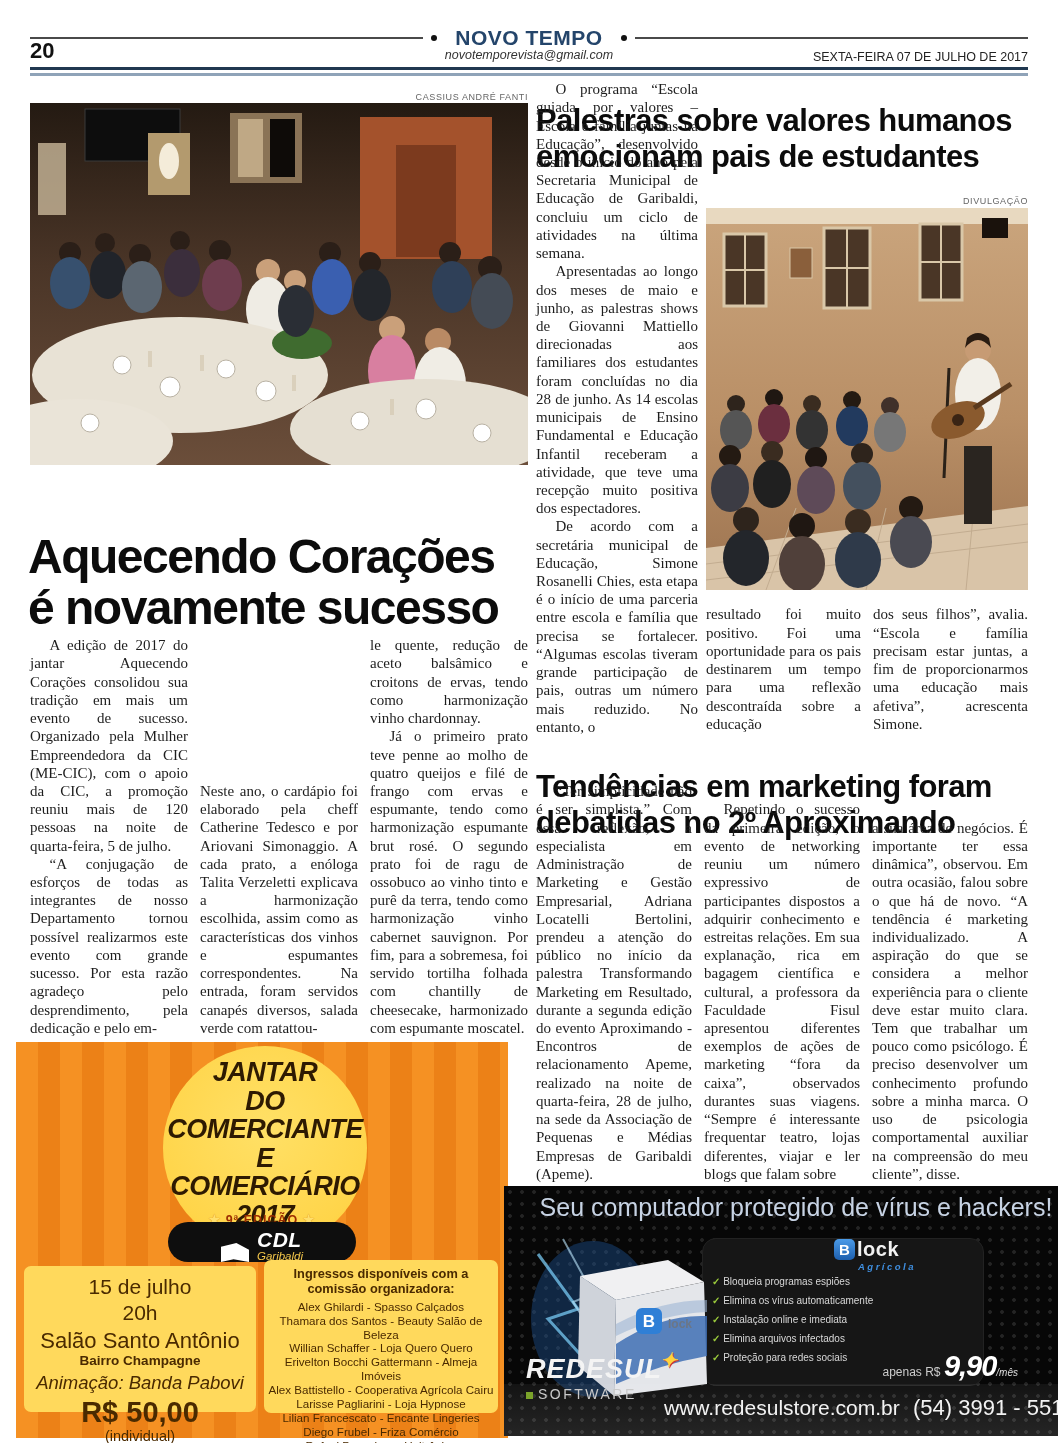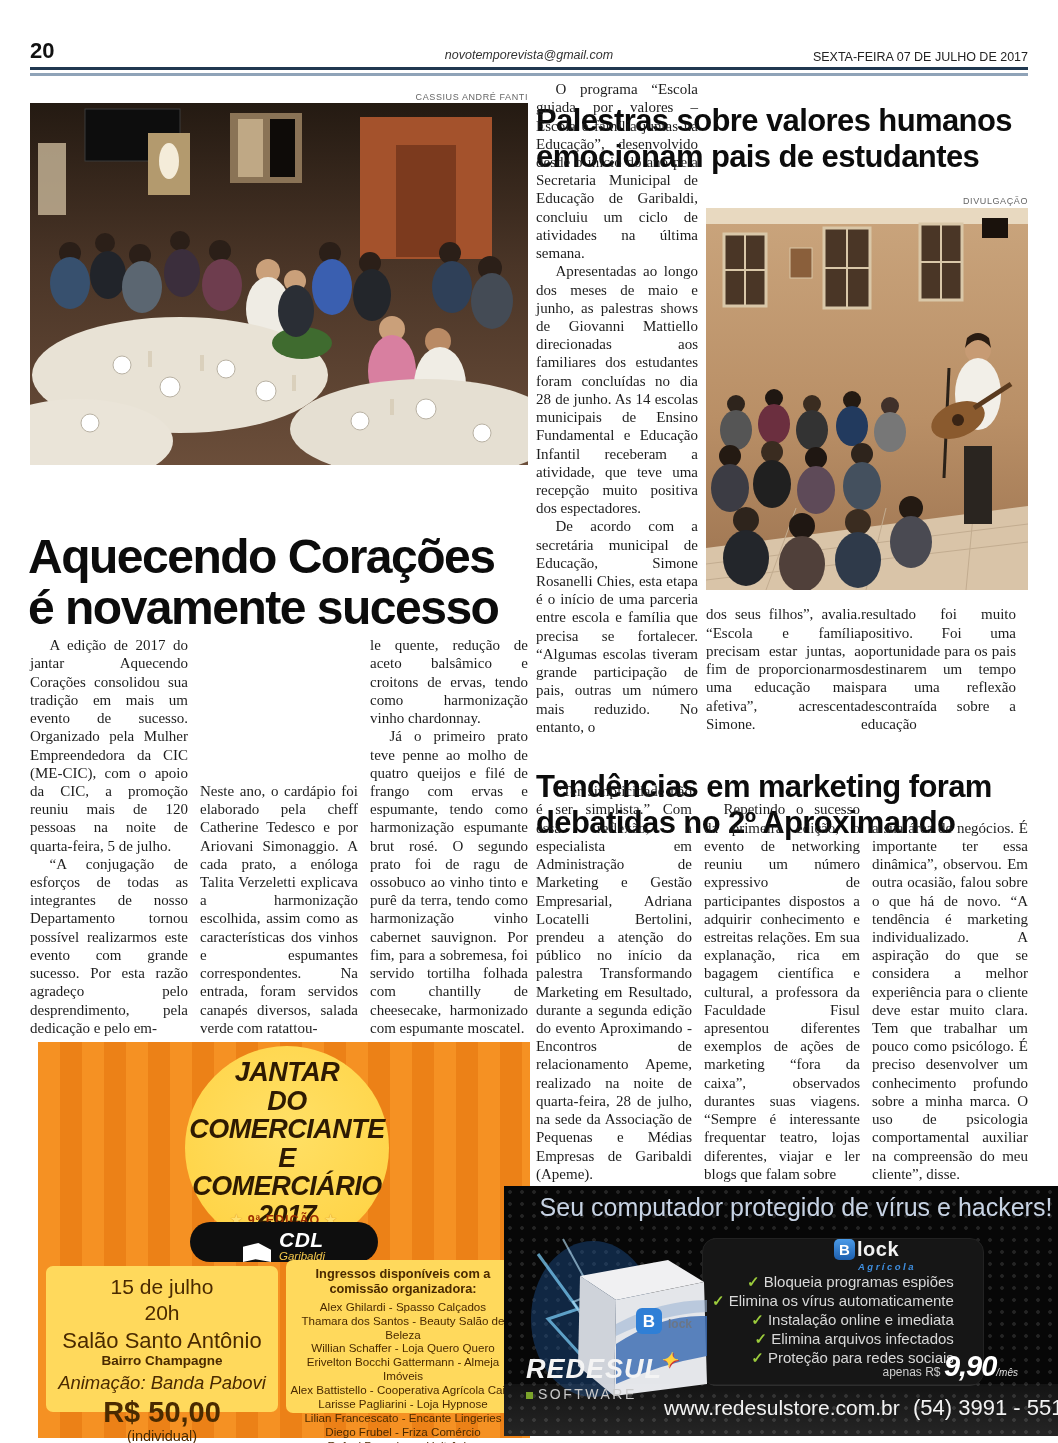--- a/index.html
+++ b/index.html
@@ -26,21 +26,21 @@
   .headline-xl { position:absolute; left:28px; top:531px; width:502px; font-size:48px; font-weight:bold; letter-spacing:-1.5px; line-height:1.07; color:#0c0c0c; }
   .headline-lg { position:absolute; width:494px; font-size:31px; font-weight:bold; letter-spacing:-0.6px; line-height:1.15; color:#0c0c0c; }
 
   
   .cols { position:absolute; display:flex;align-items:flex-end; }
   .col { font-family:"Liberation Serif", serif; font-size:15px; line-height:1.215; text-align:justify; color:#1d1d1d; hyphens:auto; }
   .col .para { text-indent:1.3em; }
   .col.cont .para:first-child { text-indent:0; }
 
   
-  .ad-jantar { position:absolute; left:38px; top:1042px; width:492px; height:396px;
+  .ad-jantar { position:absolute; left:16px; top:1042px; width:492px; height:396px;
     background:repeating-linear-gradient(90deg,#f59123 0 22px,#ec8117 22px 44px); }
   .aj-circle { position:absolute; left:147px; top:4px; width:204px; height:204px; border-radius:50%;
     background:radial-gradient(circle at 50% 40%, #ffe066 0%, #ffd54a 70%, #fbc92e 100%); text-align:center; padding-top:12px; }
   .aj-title { font-size:27px; font-weight:bold; font-style:italic; color:#2e1a02; line-height:1.06; letter-spacing:-0.5px; }
   .aj-edition { position:absolute; left:0; width:100%; top:170px; text-align:center; font-size:12.5px; font-weight:bold; color:#9c2d00; letter-spacing:1px; }
   .aj-edition .star { color:#ffdf6b; font-size:13px; text-shadow:0 0 1px #c96a00; }
   .aj-pill { position:absolute; left:152px; top:180px; width:188px; height:40px; background:#0e0e0e; border-radius:20px;
     display:flex; align-items:flex-end; justify-content:center; gap:8px; }
   .aj-cdl-icon { width:28px; height:19px; background:#fff; clip-path:polygon(0 20%, 55% 0, 100% 35%, 100% 100%, 45% 85%, 0 100%); }
   .aj-cdl-text { line-height:1; }
@@ -63,39 +63,46 @@
     background-image:radial-gradient(circle, #242424 1.5px, rgba(0,0,0,0) 2.2px); background-size:12px 12px; overflow:hidden; }
   .ar-headline { position:absolute; left:0; right:0; top:7px; text-align:center; font-size:25px; color:#c7d3e4; }
   .ar-panel { position:absolute; left:198px; top:52px; width:282px; height:148px; background:#161616; border-radius:14px; border:1px solid #222; }
   .ar-blocklogo { position:absolute; left:330px; top:52px; width:130px; text-align:left; }
   .ar-block-row { display:flex; align-items:center; gap:2px; }
   .ar-bicon { width:21px; height:21px; background:linear-gradient(180deg,#4b9be8,#1d5fae); border-radius:5px; color:#fff;
     font-weight:bold; font-size:15px; display:flex; align-items:center; justify-content:center; }
   .ar-block-word { color:#f2f2f2; font-size:20px; font-weight:bold; letter-spacing:0.5px; }
   .ar-block-sub { font-size:9.5px; font-style:italic; font-weight:bold; color:#3f8fe0; letter-spacing:2.5px; margin-left:24px; }
   .ar-features { position:absolute; left:208px; top:86px; }
-  .feature-line { display:block; font-size:15px; color:#d8d8d8; line-height:19px; white-space:nowrap;text-align:right; }
+  .feature-line { display:block; font-size:10px; color:#d8d8d8; line-height:19px; white-space:nowrap; }
   .feature-line::before { content:"✓ "; color:#9ccc3c; font-weight:bold; }
   .ar-price { position:absolute; right:70px; top:164px; color:#ccc; font-size:12px; }
   .ar-price .big { font-size:29px; font-weight:bold; font-style:italic; color:#fff; letter-spacing:-1px; }
   .ar-price .per { font-size:10px; font-style:italic; color:#ddd; }
   .ar-bottom { position:absolute; left:0; right:0; bottom:0; height:52px; background:linear-gradient(180deg, rgba(255,255,255,0.05), rgba(255,255,255,0.12)); }
   .ar-redesul { position:absolute; left:22px; top:168px; }
   .ar-redesul-name { font-size:27px; font-style:italic; font-weight:bold; color:#f4f4f4; letter-spacing:1px; position:relative; }
   .ar-star { position:absolute; right:-16px; top:-6px; color:#ffd23e; font-size:20px; text-shadow:1px 1px 0 #c33; }
   .ar-software { font-size:14px; color:#c9c9c9; letter-spacing:2.5px; margin-top:1px; }
   .ar-software::before { content:""; display:inline-block; width:7px; height:7px; background:#7ba32a; margin-right:5px; }
   .ar-site { position:absolute; left:160px; top:210px; font-size:21px; color:#f2f2f2; }
   .ar-phone { position:absolute; right:14px; top:209px; font-size:22px; color:#f2f2f2; }
 </style>
 </head>
 <body>
 
 <div class="page">
 
+  <div class="mast-row">
+    <span class="mline"></span>
+    <span class="mdot"></span>
+    <span class="mast-title">NOVO TEMPO</span>
+    <span class="mdot"></span>
+    <span class="mline"></span>
+  </div>
   <div class="mast-email">novotemporevista@gmail.com</div>
   <div class="page-num">20</div>
   <div class="page-date">SEXTA-FEIRA 07 DE JULHO DE 2017</div>
   <div class="rule-double"></div>
 
   <div style="position:absolute; left:30px; top:92px; width:498px;" class="credit">CASSIUS ANDRÉ FANTI</div>
 
   <div class="photo-frame" style="left:30px; top:103px; width:498px; height:362px; position:absolute;">
     <svg width="498" height="362" viewBox="0 0 498 362" role="img">
       <defs>
@@ -262,25 +269,25 @@
   </div>
 
   <div class="cols" style="left:536px; top:206px; width:162px; height:530px;">
     <div class="col" style="width:162px;">
         <p class="para">O programa “Escola guiada por valores – Escola e família juntas na Educação”, desenvolvido desde o início do ano pela Secretaria Municipal de Educação de Garibaldi, concluiu um ciclo de atividades na última semana.</p>
         <p class="para">Apresentadas ao longo dos meses de maio e junho, as palestras shows de Giovanni Mattiello direcionadas aos familiares dos estudantes foram concluídas no dia 28 de junho. As 14 escolas municipais de Ensino Fundamental e Educação Infantil receberam a atividade, que teve uma recepção muito positiva dos espectadores.</p>
         <p class="para">De acordo com a secretária municipal de Educação, Simone Rosanelli Chies, esta etapa é o início de uma parceria entre escola e família que precisa se fortalecer. “Algumas escolas tiveram grande participação de pais, outras um número mais reduzido. No entanto, o</p>
       </div>
   </div>
   <div class="cols" style="left:706px; top:599px; width:322px; height:134px;">
+    <div class="col cont" style="width:155px; margin-right:12px;">
+        <p class="para">resultado foi muito positivo. Foi uma oportunidade para os pais destinarem um tempo para uma reflexão descontraída sobre a educação</p>
+      </div>
     <div class="col cont" style="width:155px;">
         <p class="para">dos seus filhos”, avalia. “Escola e família precisam estar juntas, a fim de proporcionarmos uma educação mais afetiva”, acrescenta Simone.</p>
-      </div>
-    <div class="col cont" style="width:155px; margin-right:12px;">
-        <p class="para">resultado foi muito positivo. Foi uma oportunidade para os pais destinarem um tempo para uma reflexão descontraída sobre a educação</p>
       </div>
   </div>
 
   <h2 class="headline-lg" style="left:536px; top:741px;margin-top:28px;">Tendências em marketing foram debatidas no 2º Aproximando</h2>
 
   <div class="cols" style="left:536px; top:843px; width:492px; height:340px;">
     <div class="col" style="width:156px; margin-right:12px;">
         <p class="para">“Ter simplicidade não é ser simplista.” Com essa reflexão, a especialista em Administração de Marketing e Gestão Empresarial, Adriana Locatelli Bertolini, prendeu a atenção do público no início da palestra Transformando Marketing em Resultado, durante a segunda edição do evento Aproximando - Encontros de relacionamento Apeme, realizado na noite de quarta-feira, 28 de julho, na sede da Associação de Pequenas e Médias Empresas de Garibaldi (Apeme).</p>
       </div>
     <div class="col" style="width:156px; margin-right:12px;">

